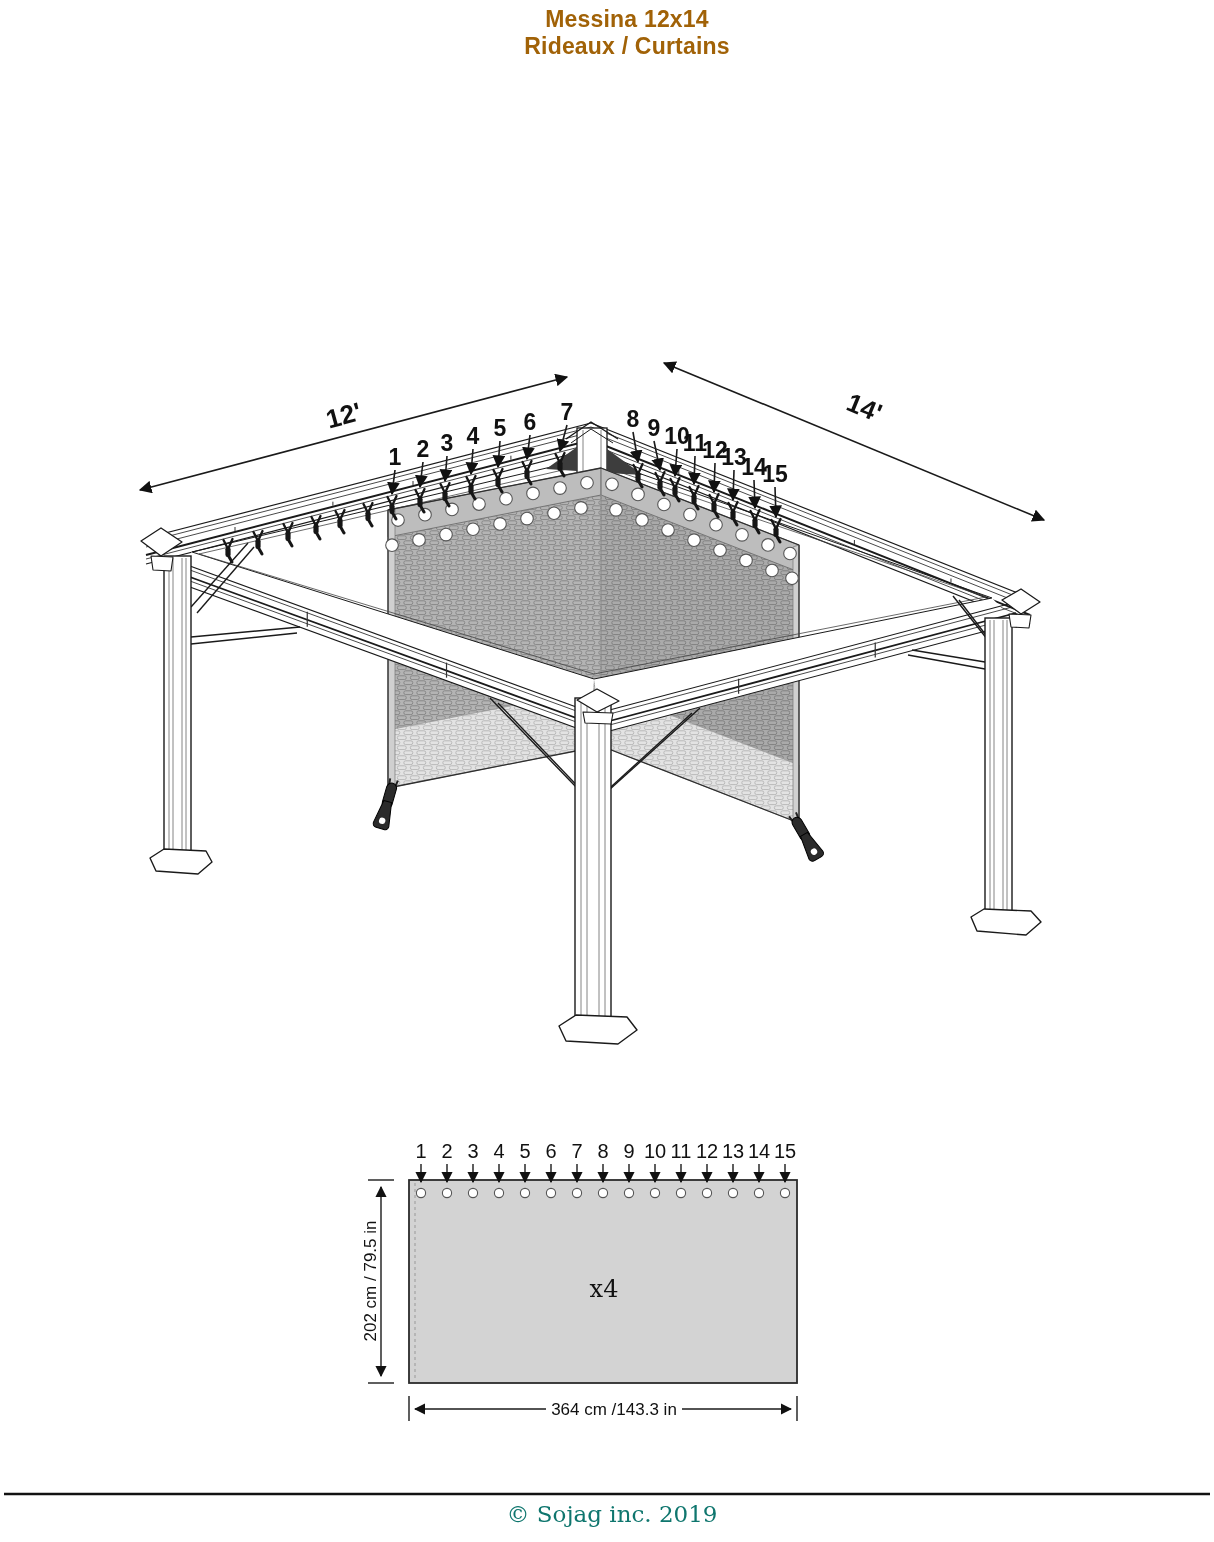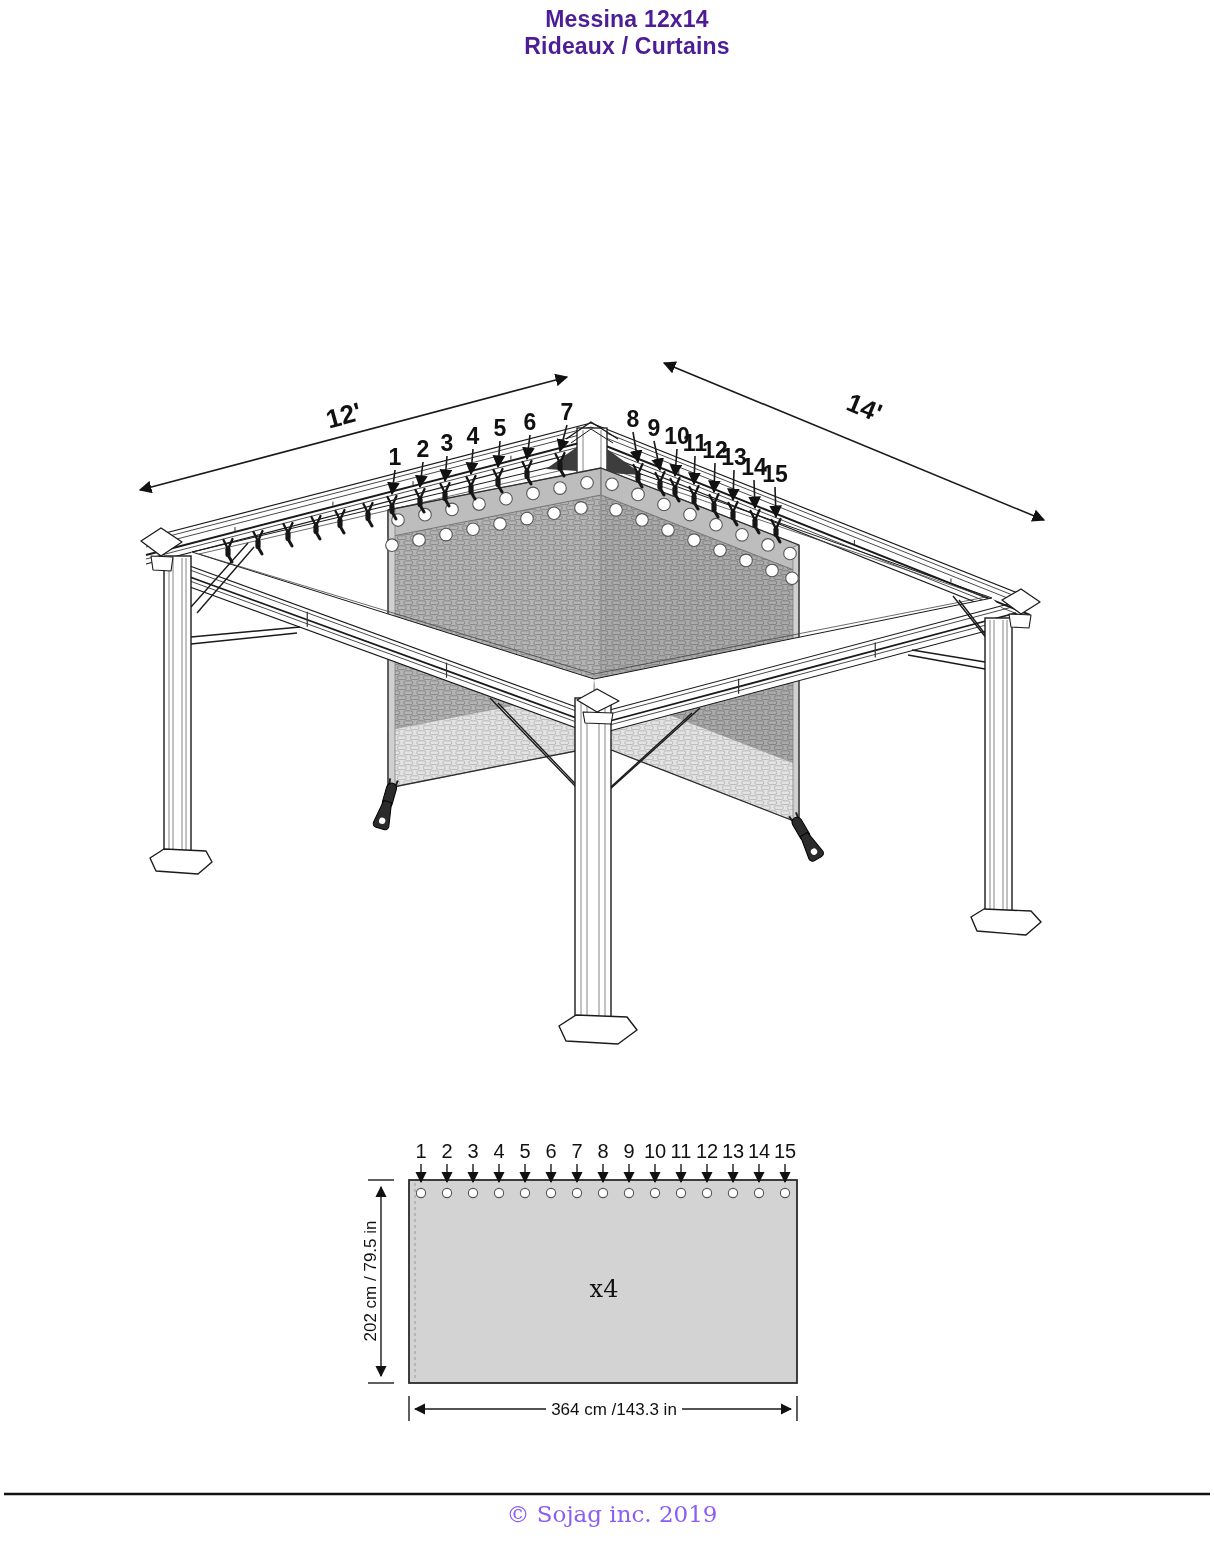--- a/index.html
+++ b/index.html
@@ -1,21 +1,21 @@
 <!DOCTYPE html>
 <html><head>
 <meta charset="utf-8">
 <style>
   html,body{margin:0;padding:0;background:#ffffff;}
   body{width:1214px;height:1542px;position:relative;font-family:"Liberation Sans",sans-serif;}
   .page-title{position:absolute;left:627px;top:6px;transform:translateX(-50%);
-    text-align:center;font-weight:bold;font-size:23px;line-height:27px;color:#4c1d95;
+    text-align:center;font-weight:bold;font-size:23px;line-height:27px;color:#a16207;
     letter-spacing:.2px;white-space:nowrap;}
   .footer-text{position:absolute;left:612px;top:1501px;transform:translateX(-50%);
-    font-family:"DejaVu Serif",serif;font-size:23px;color:#8b5cf6;white-space:nowrap;}
+    font-family:"DejaVu Serif",serif;font-size:23px;color:#0f766e;white-space:nowrap;}
   svg{position:absolute;left:0;top:0;}
   text{fill:#111;}
   .dimlab{font-size:26px;font-weight:600;}
   .num{font-size:23px;font-weight:600;}
   .numS{font-size:20px;font-weight:500;}
   .dimsmall{font-size:17px;font-weight:400;}
   .qty{font-family:"DejaVu Serif",serif;font-size:24px;}
 </style>
 </head>
 <body>

